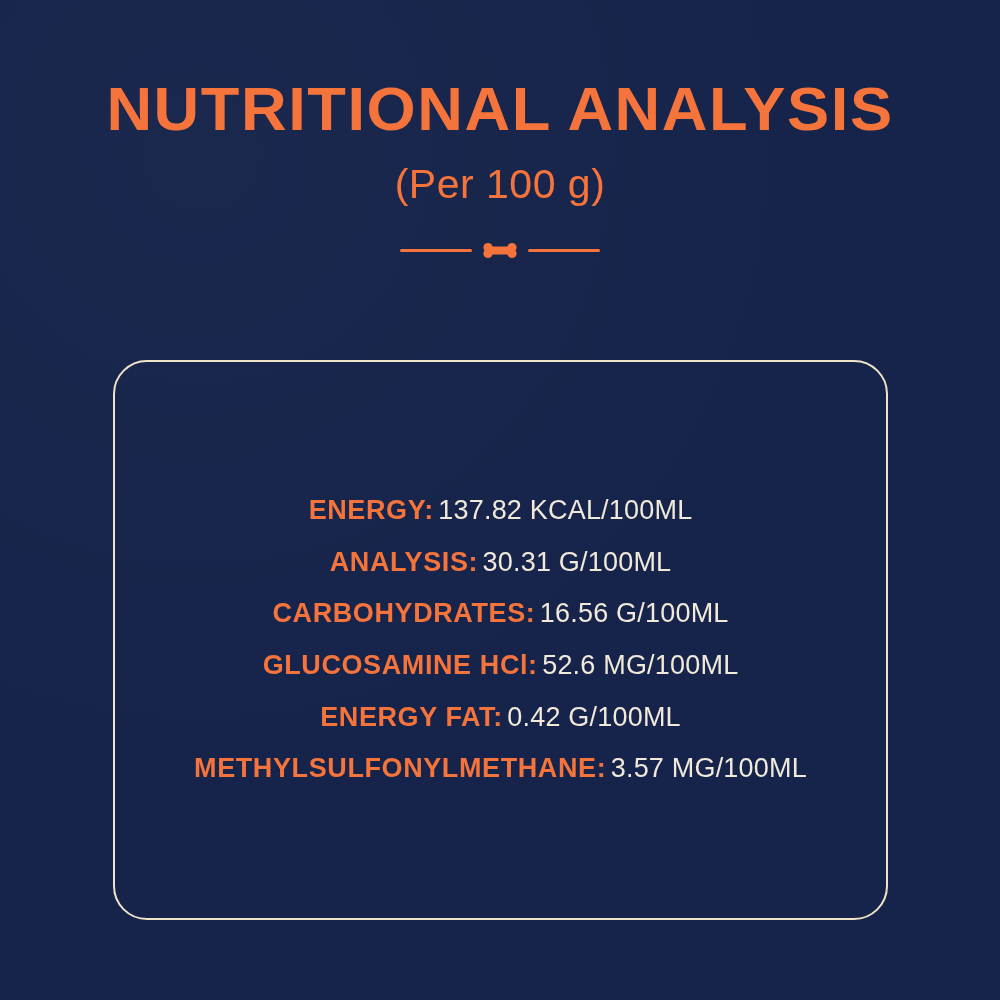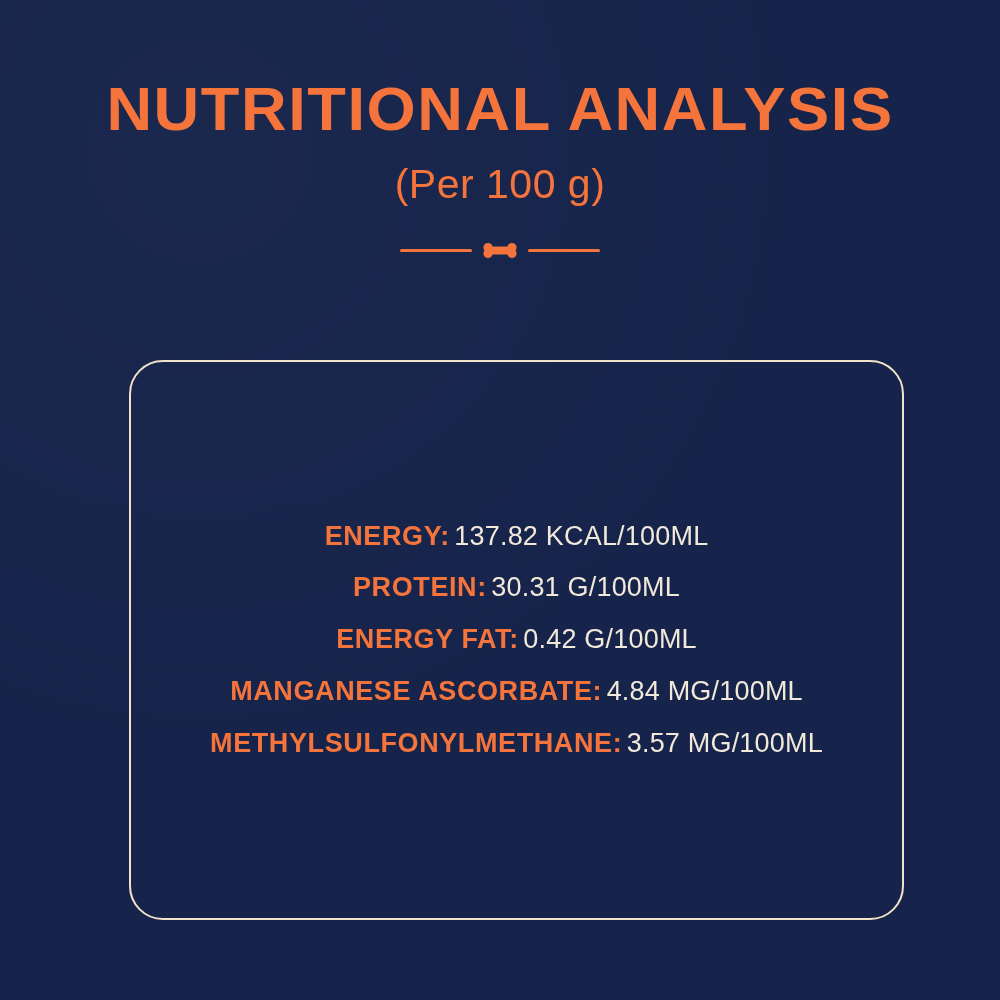--- a/index.html
+++ b/index.html
@@ -62,21 +62,21 @@
   .divider .bone {
     position: absolute;
     left: 50%;
     top: 3px;
     transform: translateX(-50%);
     width: 34px;
     height: 17px;
   }
   .card {
     position: absolute;
-    left: 129px;
+    left: 113px;
     top: 360px;
     width: 775px;
     height: 560px;
     border: 2px solid #f0e3c8;
     border-radius: 34px;
     box-sizing: border-box;
     display: flex;
     flex-direction: column;
     justify-content: center;
     align-items: center;
@@ -131,36 +131,40 @@
   </div>
 
   <div class="card">
 
     <p class="nrow">
       <span class="nlabel">ENERGY:</span>
       <span class="nvalue">137.82 KCAL/100ML</span>
     </p>
 
     <p class="nrow">
-      <span class="nlabel">PROTEIN:</span>
+      <span class="nlabel">ANALYSIS:</span>
       <span class="nvalue">30.31 G/100ML</span>
     </p>
 
+    <p class="nrow">
+      <span class="nlabel">CARBOHYDRATES:</span>
+      <span class="nvalue">16.56 G/100ML</span>
+    </p>
 
 
+    <p class="nrow">
+      <span class="nlabel">GLUCOSAMINE HCl:</span>
+      <span class="nvalue">52.6 MG/100ML</span>
+    </p>
 
     <p class="nrow">
       <span class="nlabel">ENERGY FAT:</span>
       <span class="nvalue">0.42 G/100ML</span>
     </p>
 
-    <p class="nrow">
-      <span class="nlabel">MANGANESE ASCORBATE:</span>
-      <span class="nvalue">4.84 MG/100ML</span>
-    </p>
 
     <p class="nrow">
       <span class="nlabel">METHYLSULFONYLMETHANE:</span>
       <span class="nvalue">3.57 MG/100ML</span>
     </p>
 
   </div>
 </div>
 
 </body></html>

